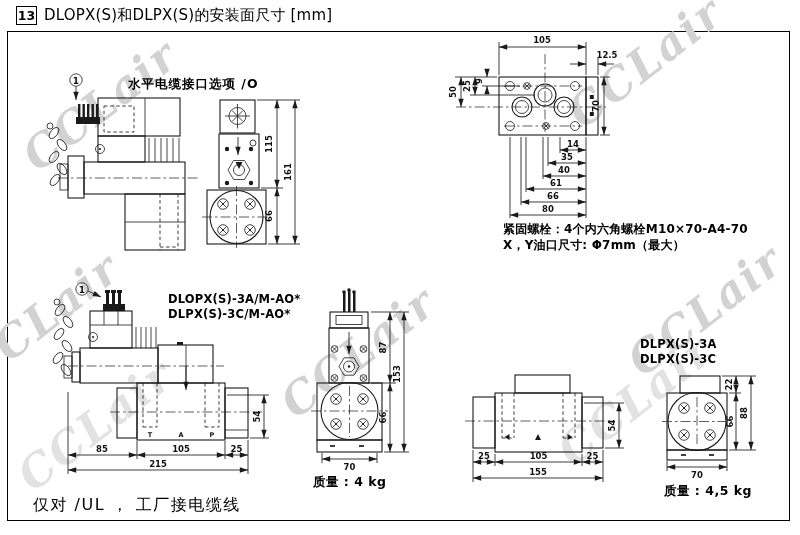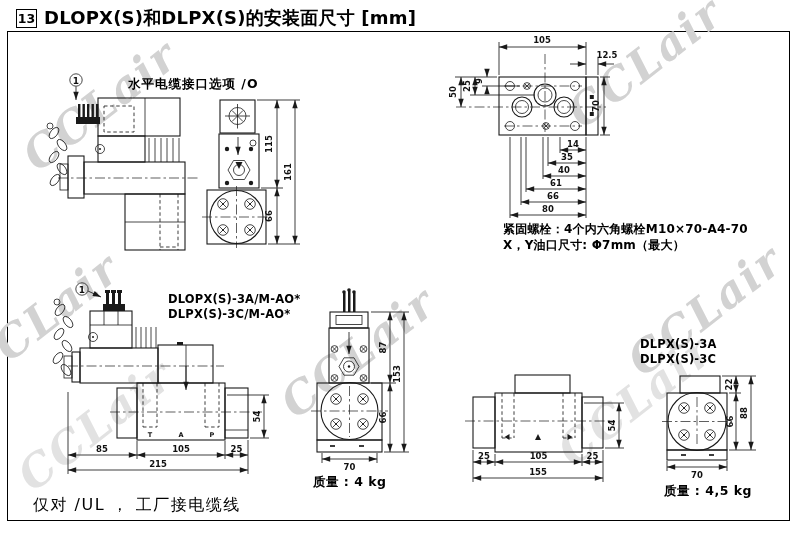--- a/index.html
+++ b/index.html
@@ -7,21 +7,21 @@
        font-family:"DejaVu Sans","Liberation Sans",sans-serif;color:#000;}
   .wm{position:absolute;z-index:1;font-family:"DejaVu Serif","Liberation Serif",serif;
       font-style:italic;font-weight:700;font-size:44px;letter-spacing:2px;color:#d2d2d2;
       transform:translate(-50%,-50%) rotate(-38deg);white-space:nowrap;pointer-events:none;}
   .wm.light{color:#e2e2e2;}
   .frame{position:absolute;left:7px;top:31px;width:783px;height:490px;border:1.6px solid #000;
          box-sizing:border-box;z-index:0;}
   .hdr{position:absolute;left:7px;top:6px;z-index:3;display:flex;align-items:center;gap:7px;margin-left:9px;}
   .hdr-box{border:1.6px solid #000;width:19px;height:17px;display:flex;align-items:center;
            justify-content:center;font-size:12.5px;font-weight:bold;}
-  .hdr-title{font-size:18px;font-weight:bold;letter-spacing:.2px;}
+  .hdr-title{font-size:15px;font-weight:normal;letter-spacing:.2px;}
   .txt{position:absolute;z-index:3;}
   .caption{left:128px;top:47px;font-size:12.5px;font-weight:600;letter-spacing:1px;margin-top:29px;}
   .spec{left:503px;top:222px;font-size:12px;font-weight:600;line-height:15.8px;letter-spacing:.2px;}
   .models{font-size:11.5px;font-weight:bold;line-height:15px;letter-spacing:.2px;}
   .models-dlopx{left:168px;top:292px;}
   .models-dlpx{left:596px;top:337px;margin-left:44px;}
   .mass{font-size:12.5px;font-weight:bold;letter-spacing:.5px;}
   .mass1{left:313px;top:474px;}
   .mass2{left:664px;top:483px;}
   .footer{left:33px;top:495px;font-size:16px;font-weight:500;letter-spacing:1.5px;}

